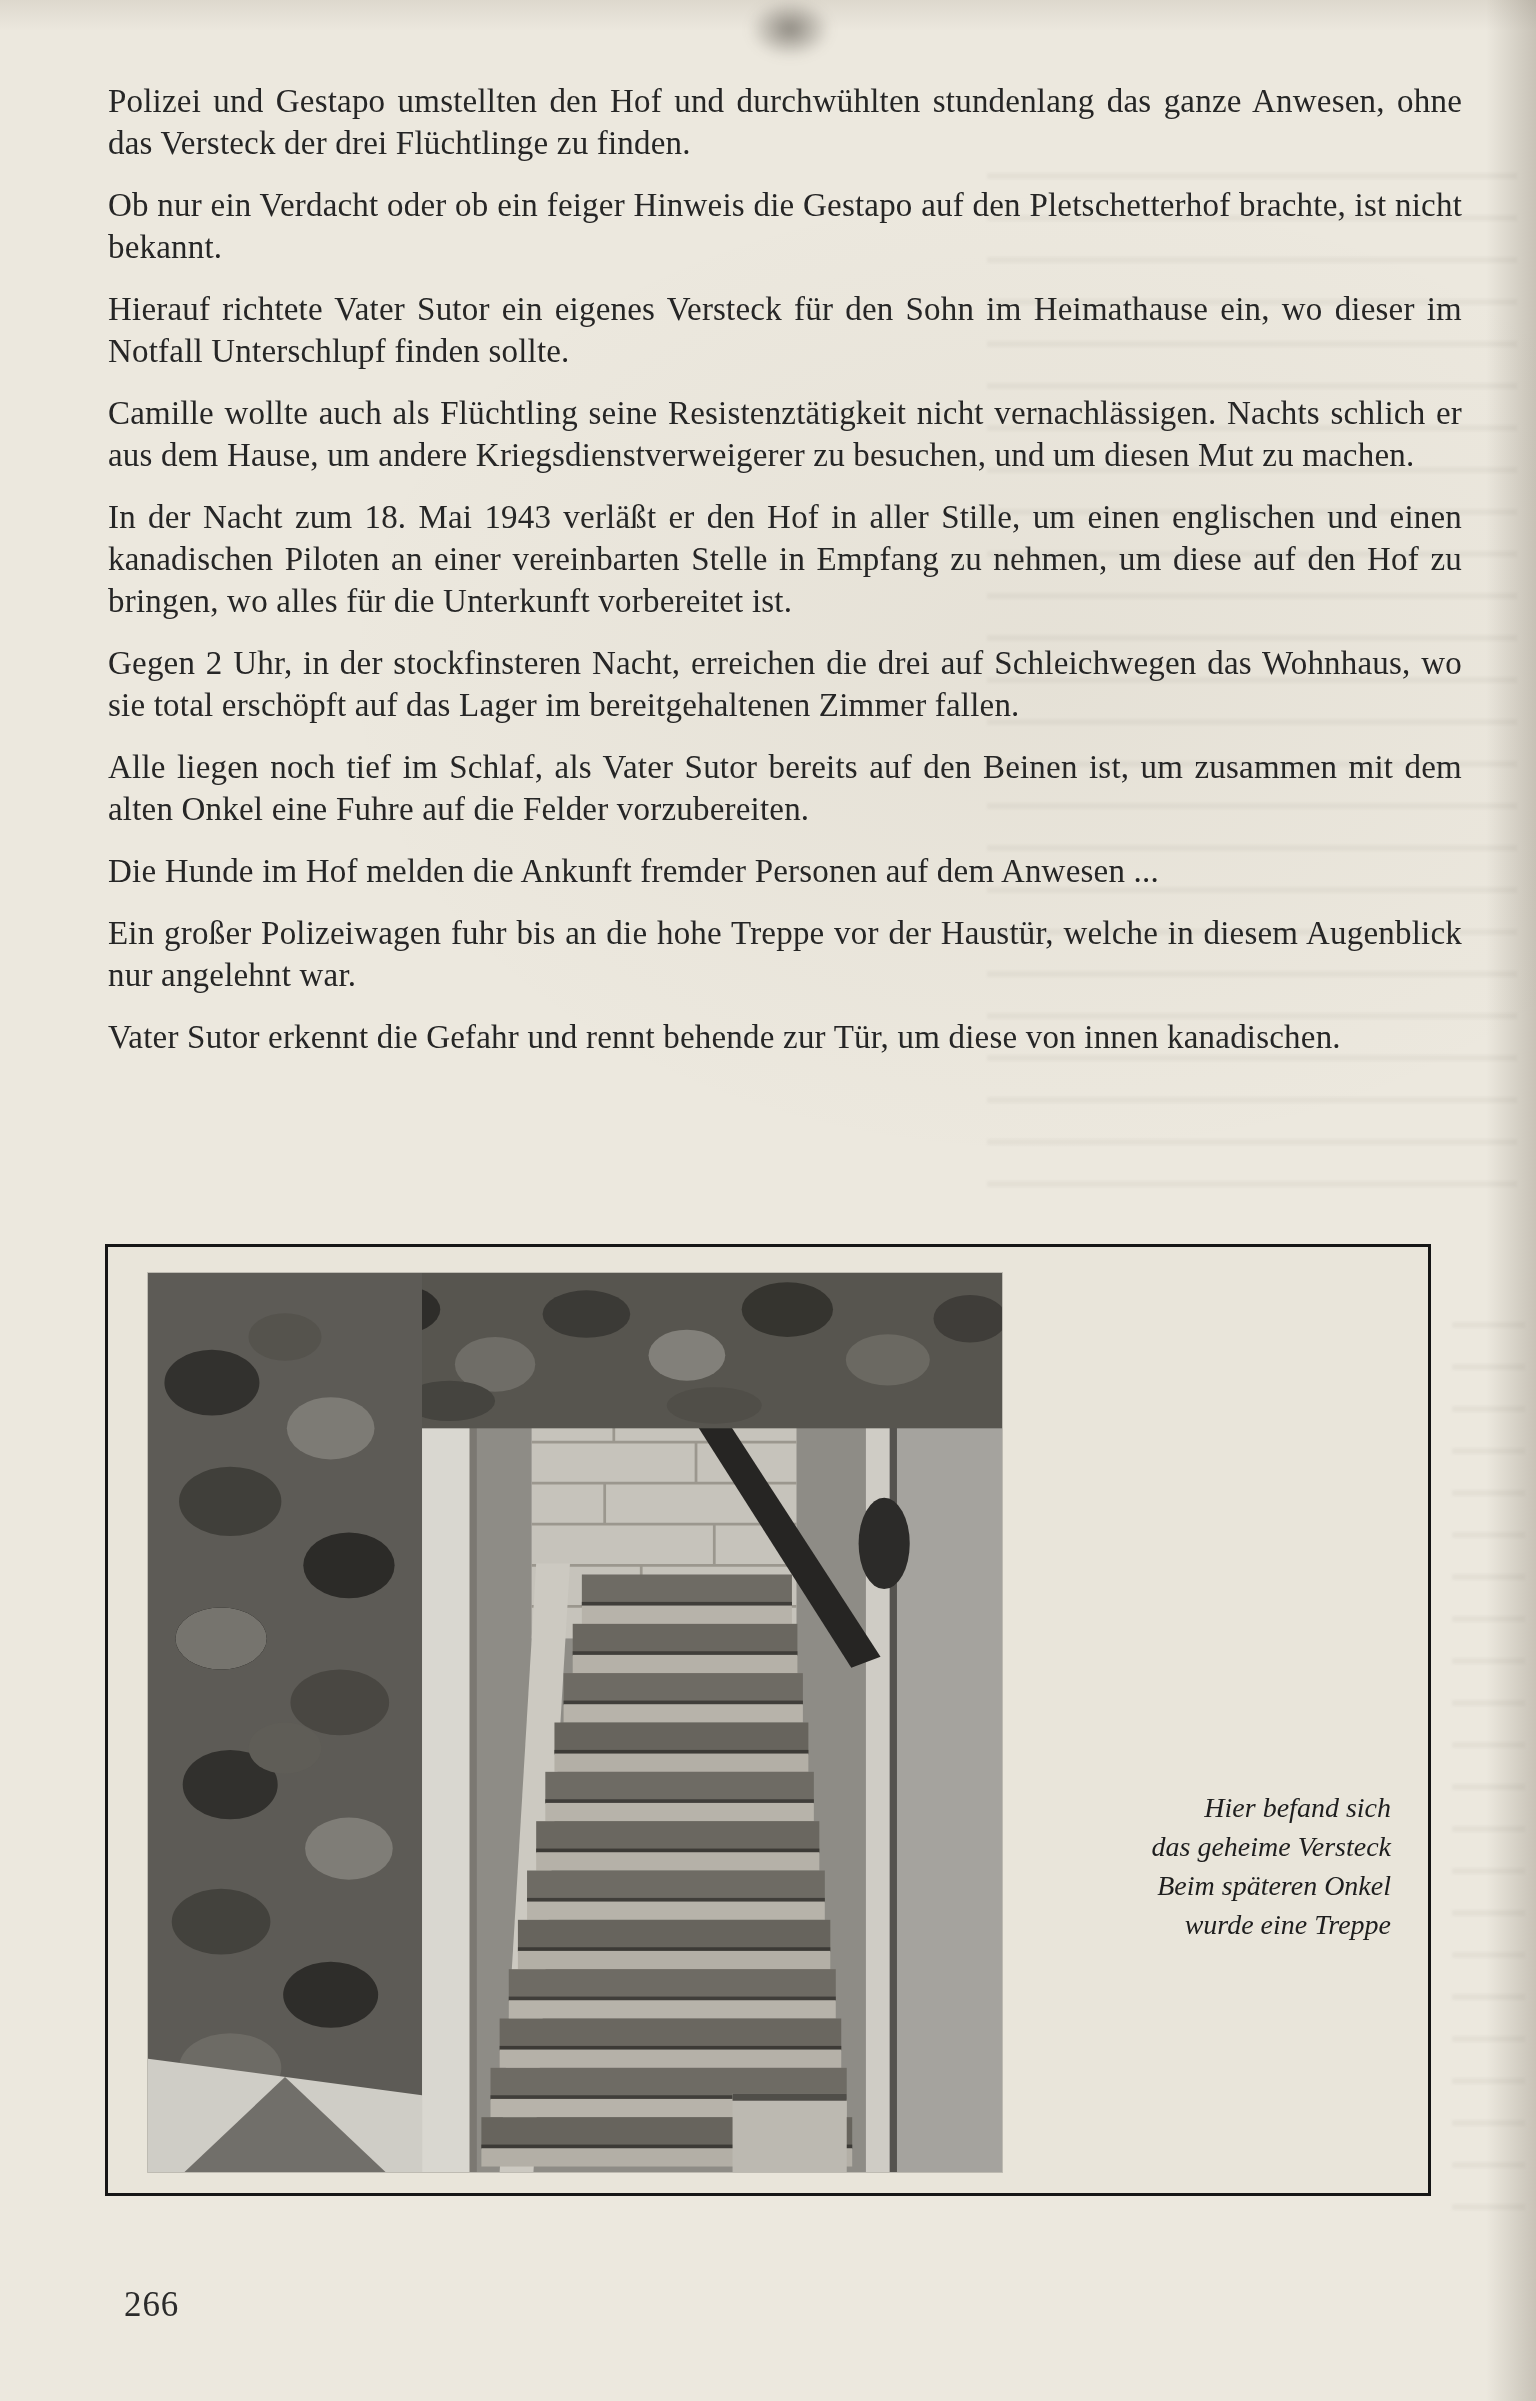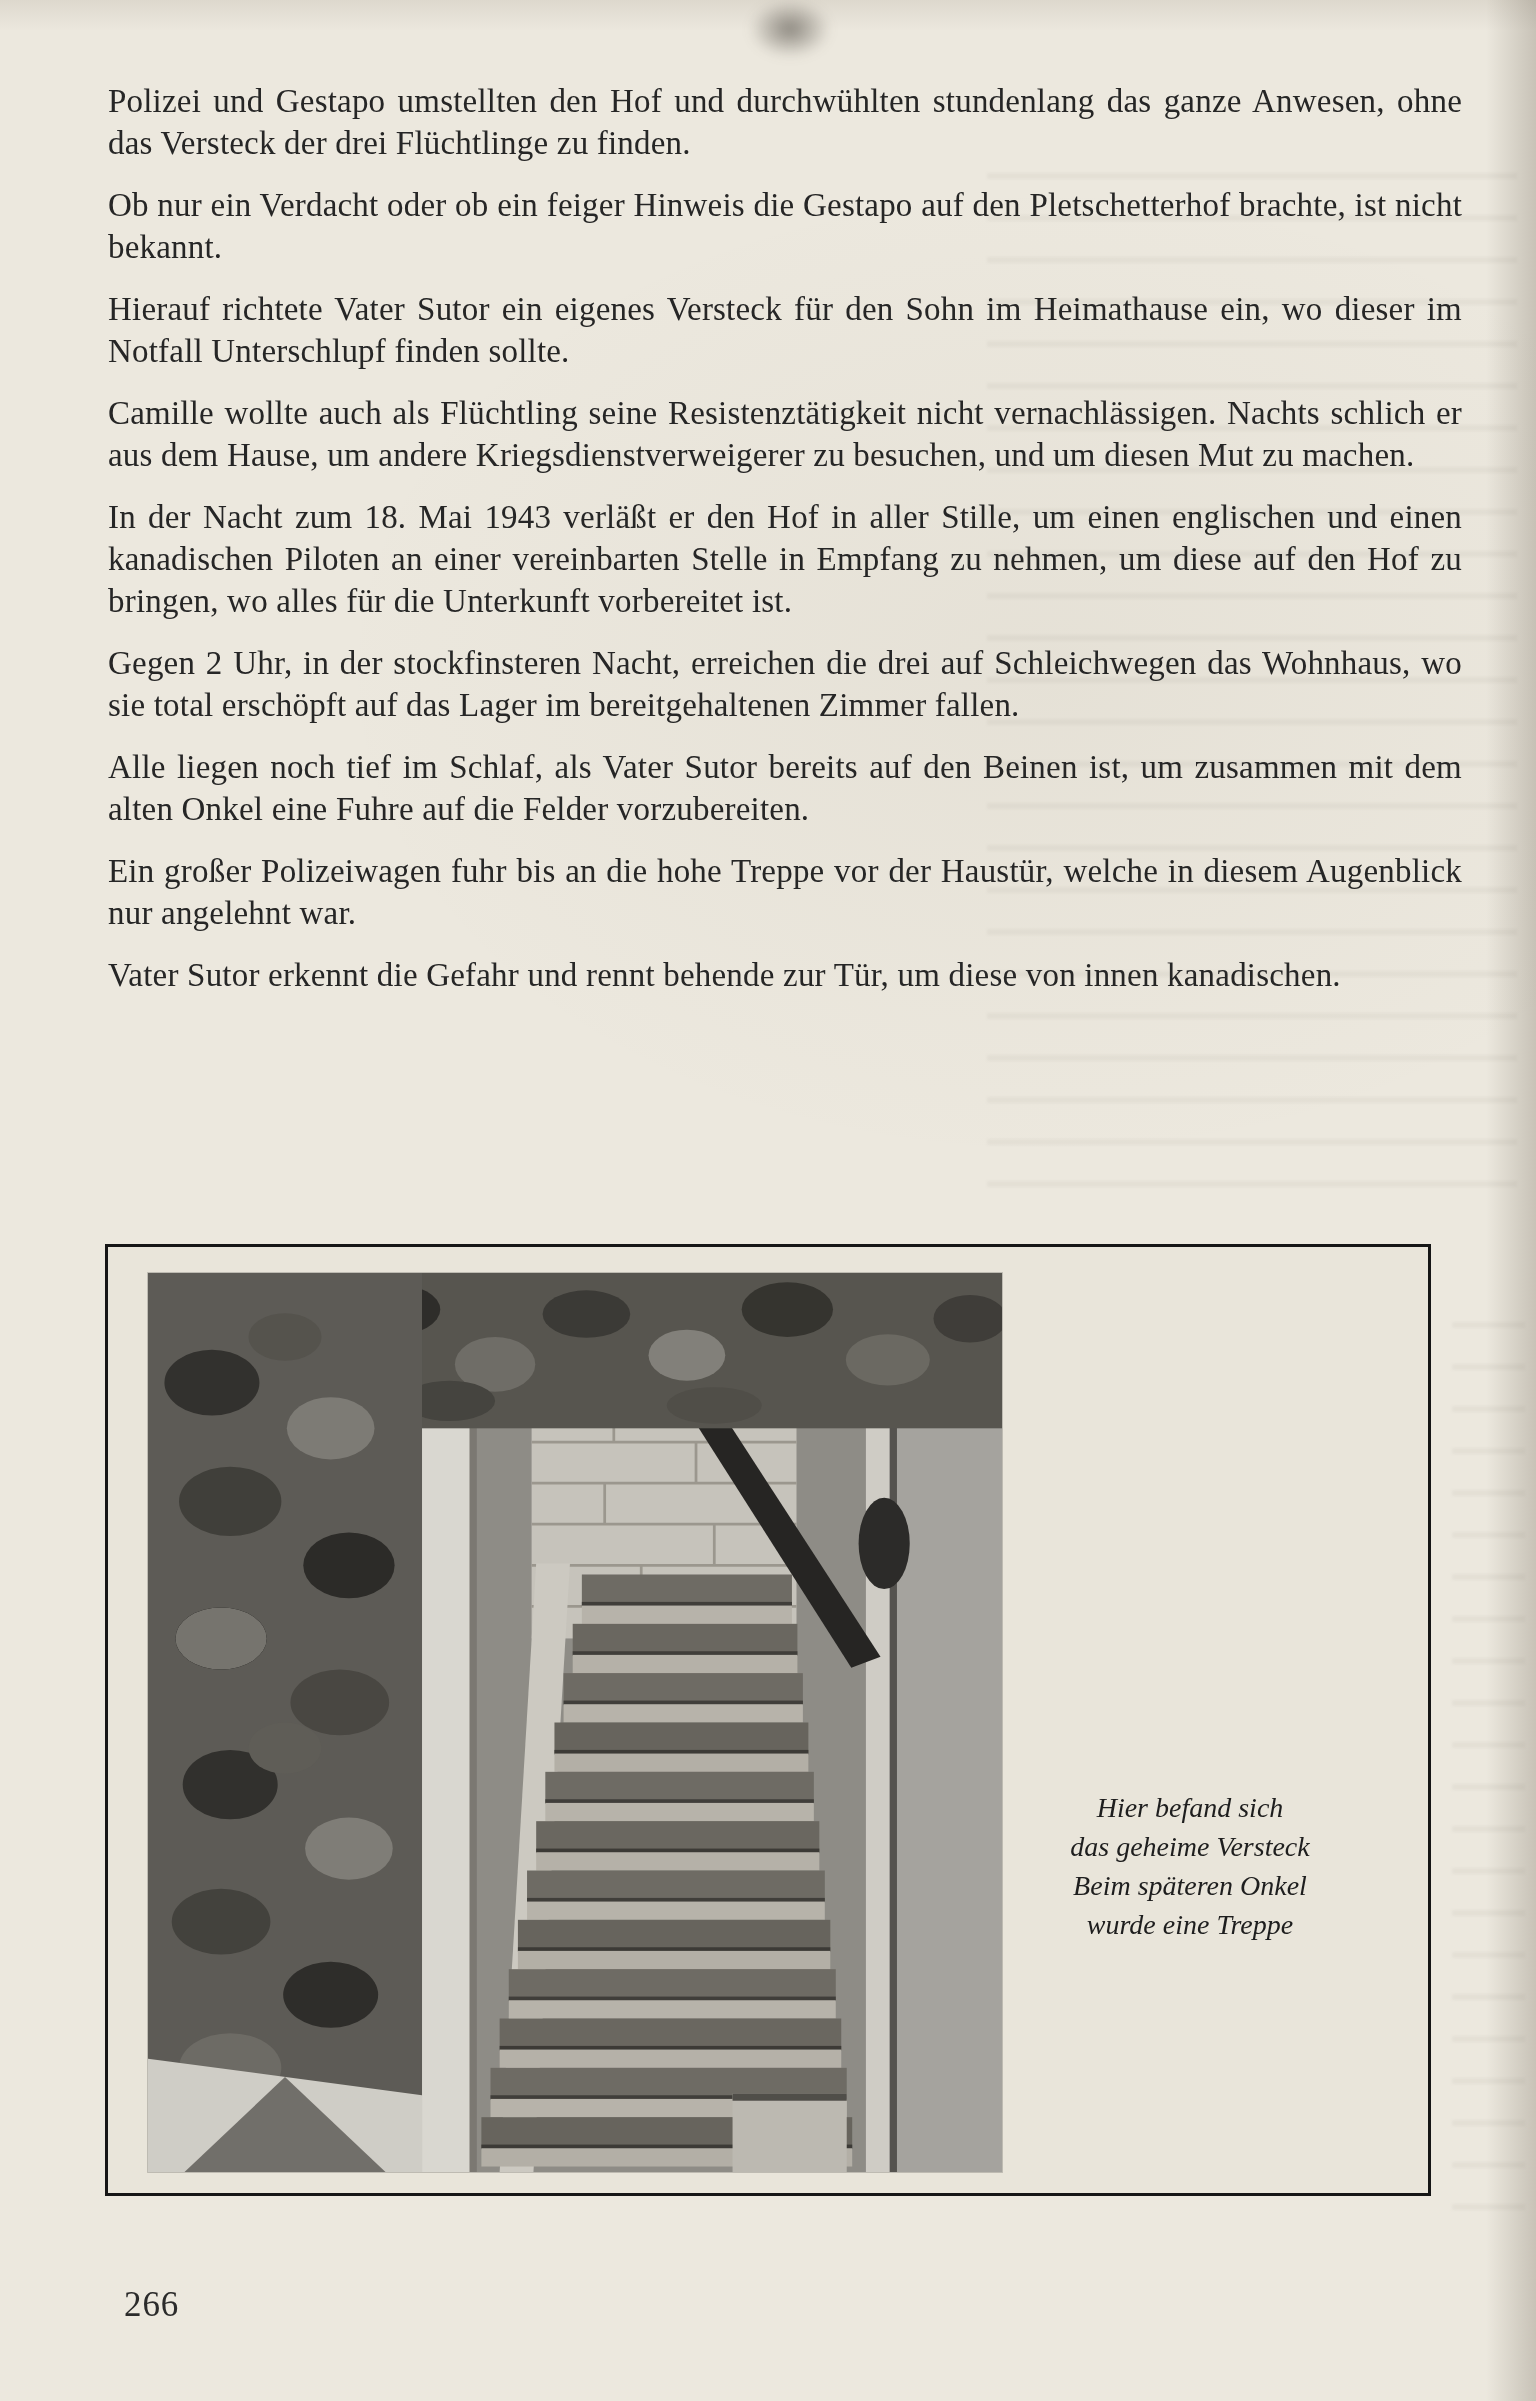--- a/index.html
+++ b/index.html
@@ -60,21 +60,21 @@
     width: 854px; height: 899px;
     background: #b5b4b0;
     box-shadow: 0 0 0 0.9px rgba(40,40,38,0.25);
   }
   .photo svg { display: block; width: 100%; height: 100%; }
 
   .caption {
     position: absolute;
     right: 37px; top: 541px;
     width: 402px;
-    text-align: center;
+    text-align: right;
     font-style: italic;
     font-size: 28px;
     line-height: 39px;
     color: #1e1e1e;
   }
 
   .page-number {
     position: absolute;
     left: 124px; top: 2285px;
     font-size: 35px;
@@ -90,20 +90,21 @@
 <div class="artifact bleed bleed-b"></div>
 
 <main class="text-block">
   <p>Polizei und Gestapo umstellten den Hof und durchwühlten stundenlang das ganze Anwesen, ohne das Versteck der drei Flüchtlinge zu finden.</p>
   <p>Ob nur ein Verdacht oder ob ein feiger Hinweis die Gestapo auf den Pletschetterhof brachte, ist nicht bekannt.</p>
   <p>Hierauf richtete Vater Sutor ein eigenes Versteck für den Sohn im Heimathause ein, wo dieser im Notfall Unterschlupf finden sollte.</p>
   <p>Camille wollte auch als Flüchtling seine Resistenztätigkeit nicht vernachlässigen. Nachts schlich er aus dem Hause, um andere Kriegsdienstverweigerer zu besuchen, und um diesen Mut zu machen.</p>
   <p>In der Nacht zum 18. Mai 1943 verläßt er den Hof in aller Stille, um einen englischen und einen kanadischen Piloten an einer vereinbarten Stelle in Empfang zu nehmen, um diese auf den Hof zu bringen, wo alles für die Unterkunft vorbereitet ist.</p>
   <p>Gegen 2 Uhr, in der stockfinsteren Nacht, erreichen die drei auf Schleichwegen das Wohnhaus, wo sie total erschöpft auf das Lager im bereitgehaltenen Zimmer fallen.</p>
   <p>Alle liegen noch tief im Schlaf, als Vater Sutor bereits auf den Beinen ist, um zusammen mit dem alten Onkel eine Fuhre auf die Felder vorzubereiten.</p>
+  <p>Die Hunde im Hof melden die Ankunft fremder Personen auf dem Anwesen ...</p>
   <p>Ein großer Polizeiwagen fuhr bis an die hohe Treppe vor der Haustür, welche in diesem Augenblick nur angelehnt war.</p>
   <p>Vater Sutor erkennt die Gefahr und rennt behende zur Tür, um diese von innen kanadischen.</p>
 </main>
 
 <figure class="photo-frame">
 
   <div class="photo">
     <svg viewBox="0 0 935 984" preserveAspectRatio="none">
 
       <rect x="0" y="0" width="935" height="984" fill="#b2b1ad"></rect>

